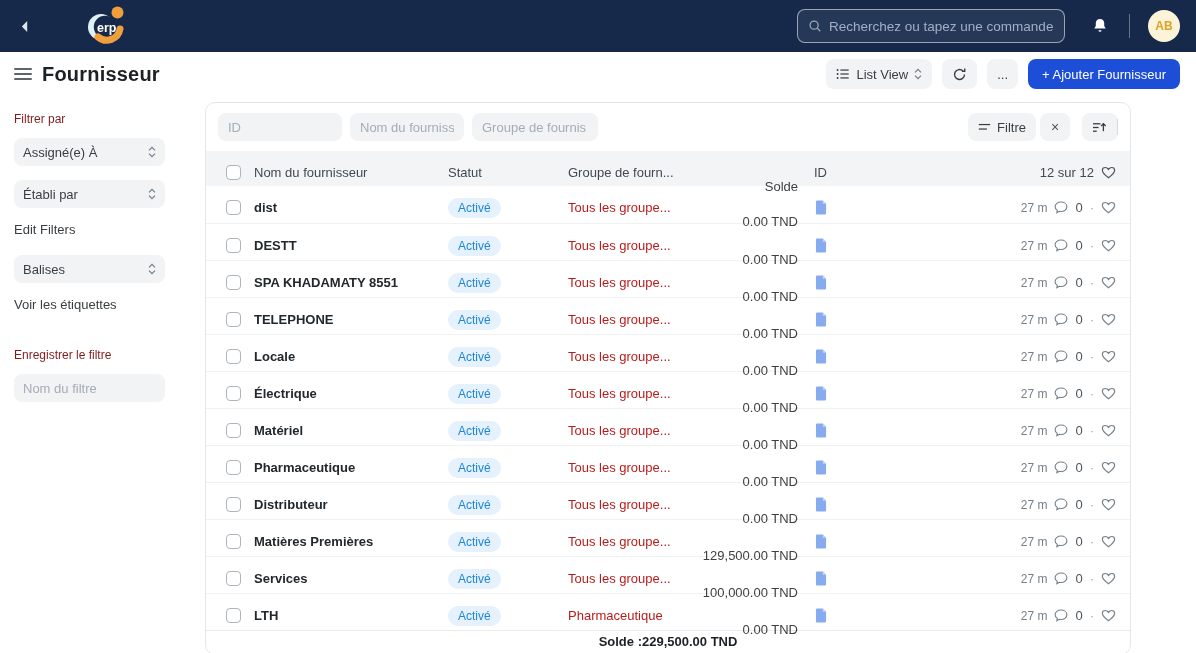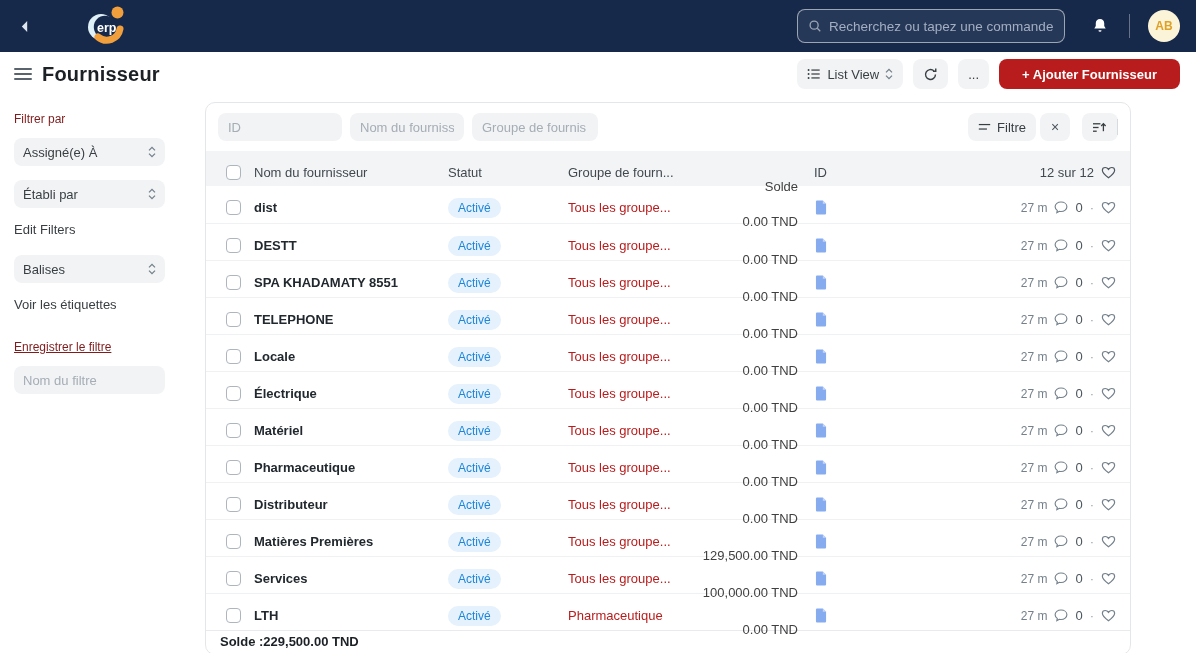--- a/index.html
+++ b/index.html
@@ -23,34 +23,34 @@
 
   
   .page-header { height:44px; display:flex; align-items:center; padding:0 16px 0 14px; background:#fff;justify-content:space-between; }
   .menu-icon { display:flex; flex-direction:column; gap:3px; width:18px; cursor:pointer; }
   .menu-icon span { height:2px; background:#5a646d; border-radius:1px; }
   .page-title { margin-left:10px; font-size:20px; font-weight:700; color:#1c2126; letter-spacing:.2px; }
   .hdr-spacer { flex:1; }
   .btn { height:30px; border:none; border-radius:8px; background:#f2f3f5; color:#383e42;
     font-size:13px; display:inline-flex; align-items:center; gap:6px; padding:0 10px; cursor:pointer; font-family:inherit; }
   .btn + .btn { margin-left:10px; }
-  .btn-primary { background:#b91c1c; color:#fff; font-weight:700; padding:0 23px; margin-left:12px; }
+  .btn-primary { background:#1d4ed8; color:#fff; font-weight:400; padding:0 14px; margin-left:12px; }
 
   
   .content { display:flex; align-items:flex-start; height:557px; }
   .sidebar { width:205px; flex:0 0 205px; padding:10px 40px 0 14px; height:100%; }
   .side-label { font-size:12px; color:#7f1d1d; margin:6px 0 12px; }
   .side-select { width:151px; height:28px; background:#f2f3f5; border-radius:8px; display:flex; align-items:center;
     padding:0 9px; font-size:13px; color:#383e42; margin-bottom:14px; cursor:pointer; }
   .side-select .lbl { flex:1; white-space:nowrap; overflow:hidden; }
   .side-link { font-size:13px; color:#383e42; margin:8px 0 14px; cursor:pointer; }
   .side-input { width:151px; height:28px; background:#f2f3f5; border:none; border-radius:8px; outline:none;
     padding:0 9px; font-size:13px; color:#383e42; font-family:inherit; }
   .side-input::placeholder { color:#a5adb5; }
-  .mt18 { margin-top:18px; } .mt26 { margin-top:28px;text-decoration:underline; }
+  .mt18 { margin-top:18px; } .mt26 { margin-top:36px; }
 
   
   .card { flex:0 0 926px; width:926px; margin:6px 65px 0 0; background:#fff;
     border:1px solid #e4e7ea; border-radius:10px; }
   .filter-row { display:flex; align-items:center; padding:10px 12px; }
   .pill-input { height:28px; background:#f2f3f5; border:none; border-radius:8px; outline:none;
     padding:0 10px; font-size:13px; color:#383e42; margin-right:8px; font-family:inherit; }
   .pill-input::placeholder { color:#a5adb5; }
   .w-id { width:124px; } .w-name { width:114px; } .w-group { width:126px; }
   .fr-spacer { flex:1; }
@@ -80,21 +80,21 @@
     padding:3px 10px; border-radius:10px; }
   .c-group { color:#b91c1c; white-space:nowrap; overflow:hidden; }
   .c-solde { color:#404040;margin-top:28px; }
   .time { font-size:12px; color:#74808b; }
   .cmt-count { font-size:13px; color:#4c565e; }
   .dot-sep { color:#9aa3ab; }
 
   .checkbox { appearance:none; -webkit-appearance:none; width:15px; height:15px; border:1px solid #aeb6bd;
     border-radius:4px; background:#fff; cursor:pointer; display:block; }
 
-  .tfoot { border-top:1px solid #e8eaed; padding:3px 14px 5px; text-align:left;
+  .tfoot { border-top:1px solid #e8eaed; padding:3px 14px 5px; text-align:center;
     font-size:13px; font-weight:700; color:#1c2126; }
 
   .icon-flex { display:flex; align-items:center; }
   svg { display:block; }
 </style>
 </head>
 <body>
 
 <div class="navbar">
   <span class="back-btn">

